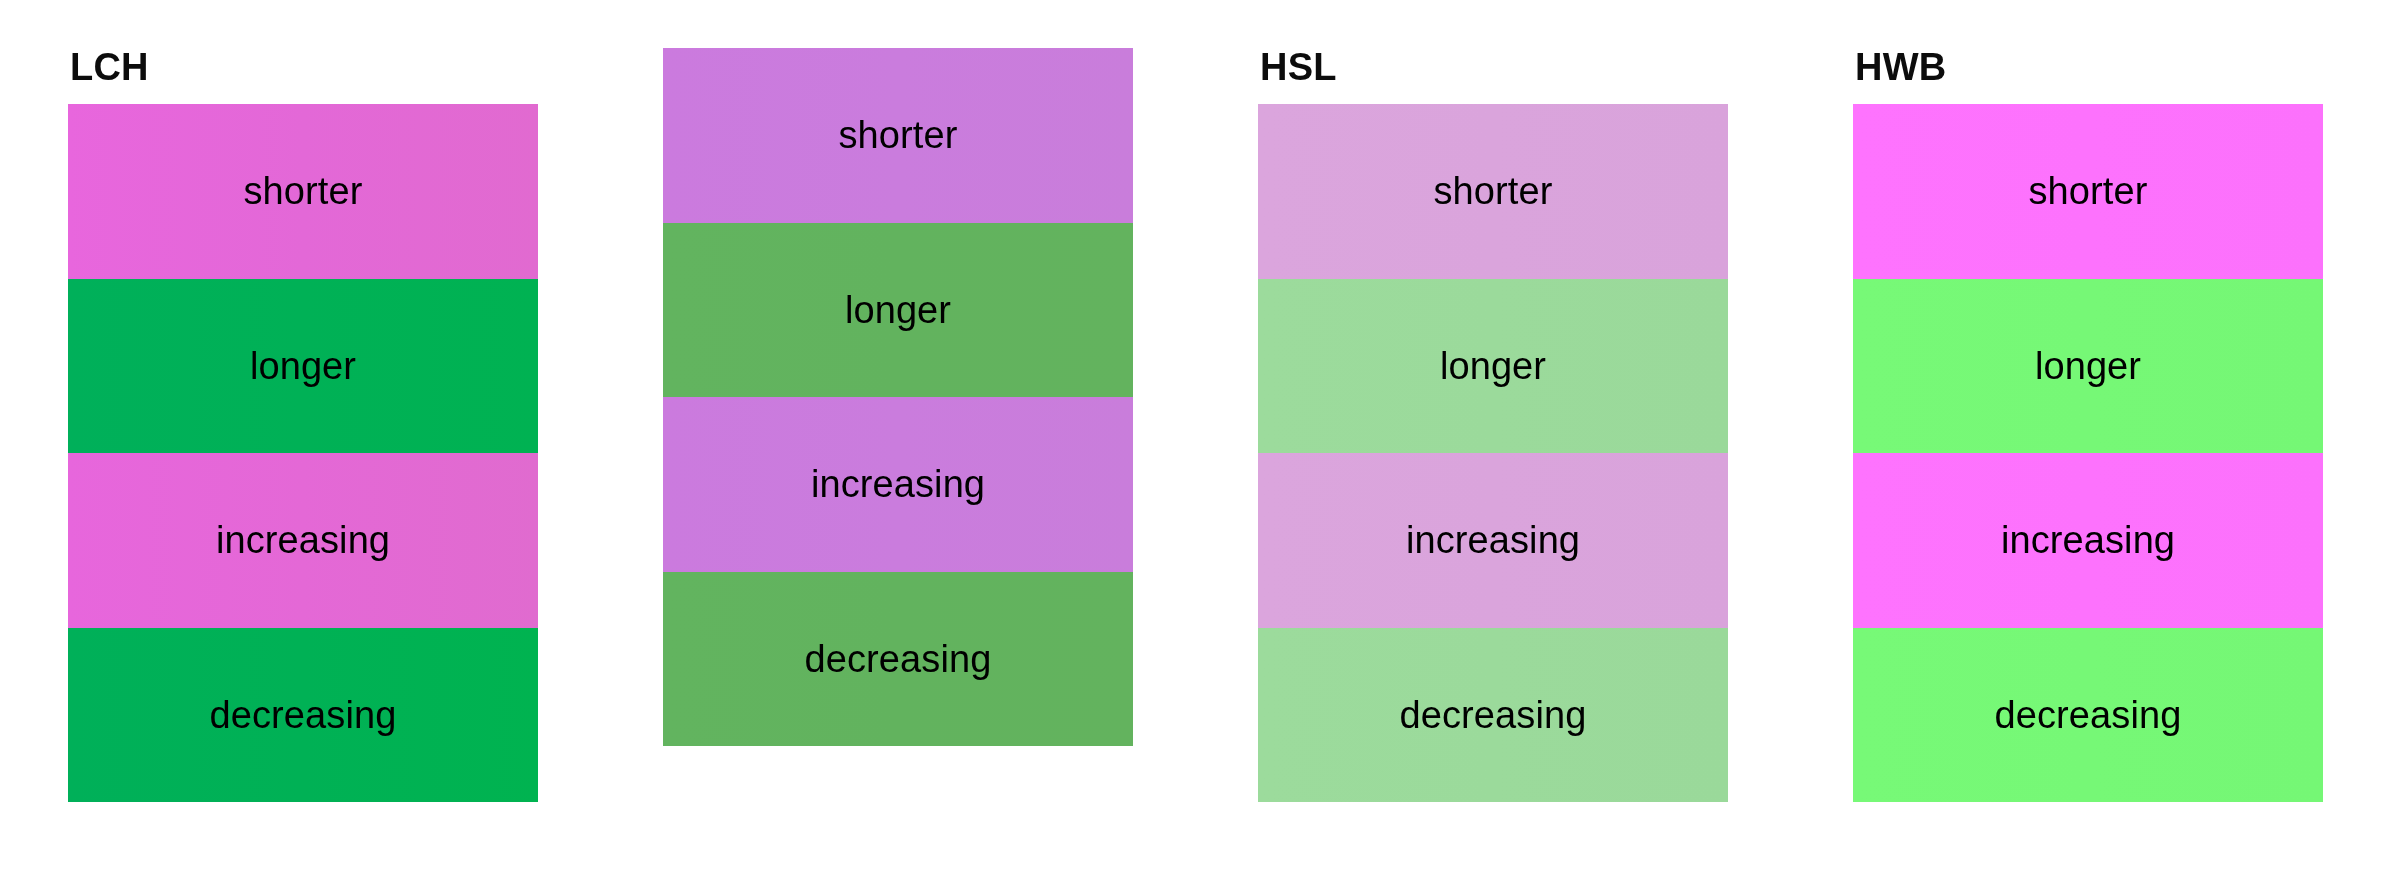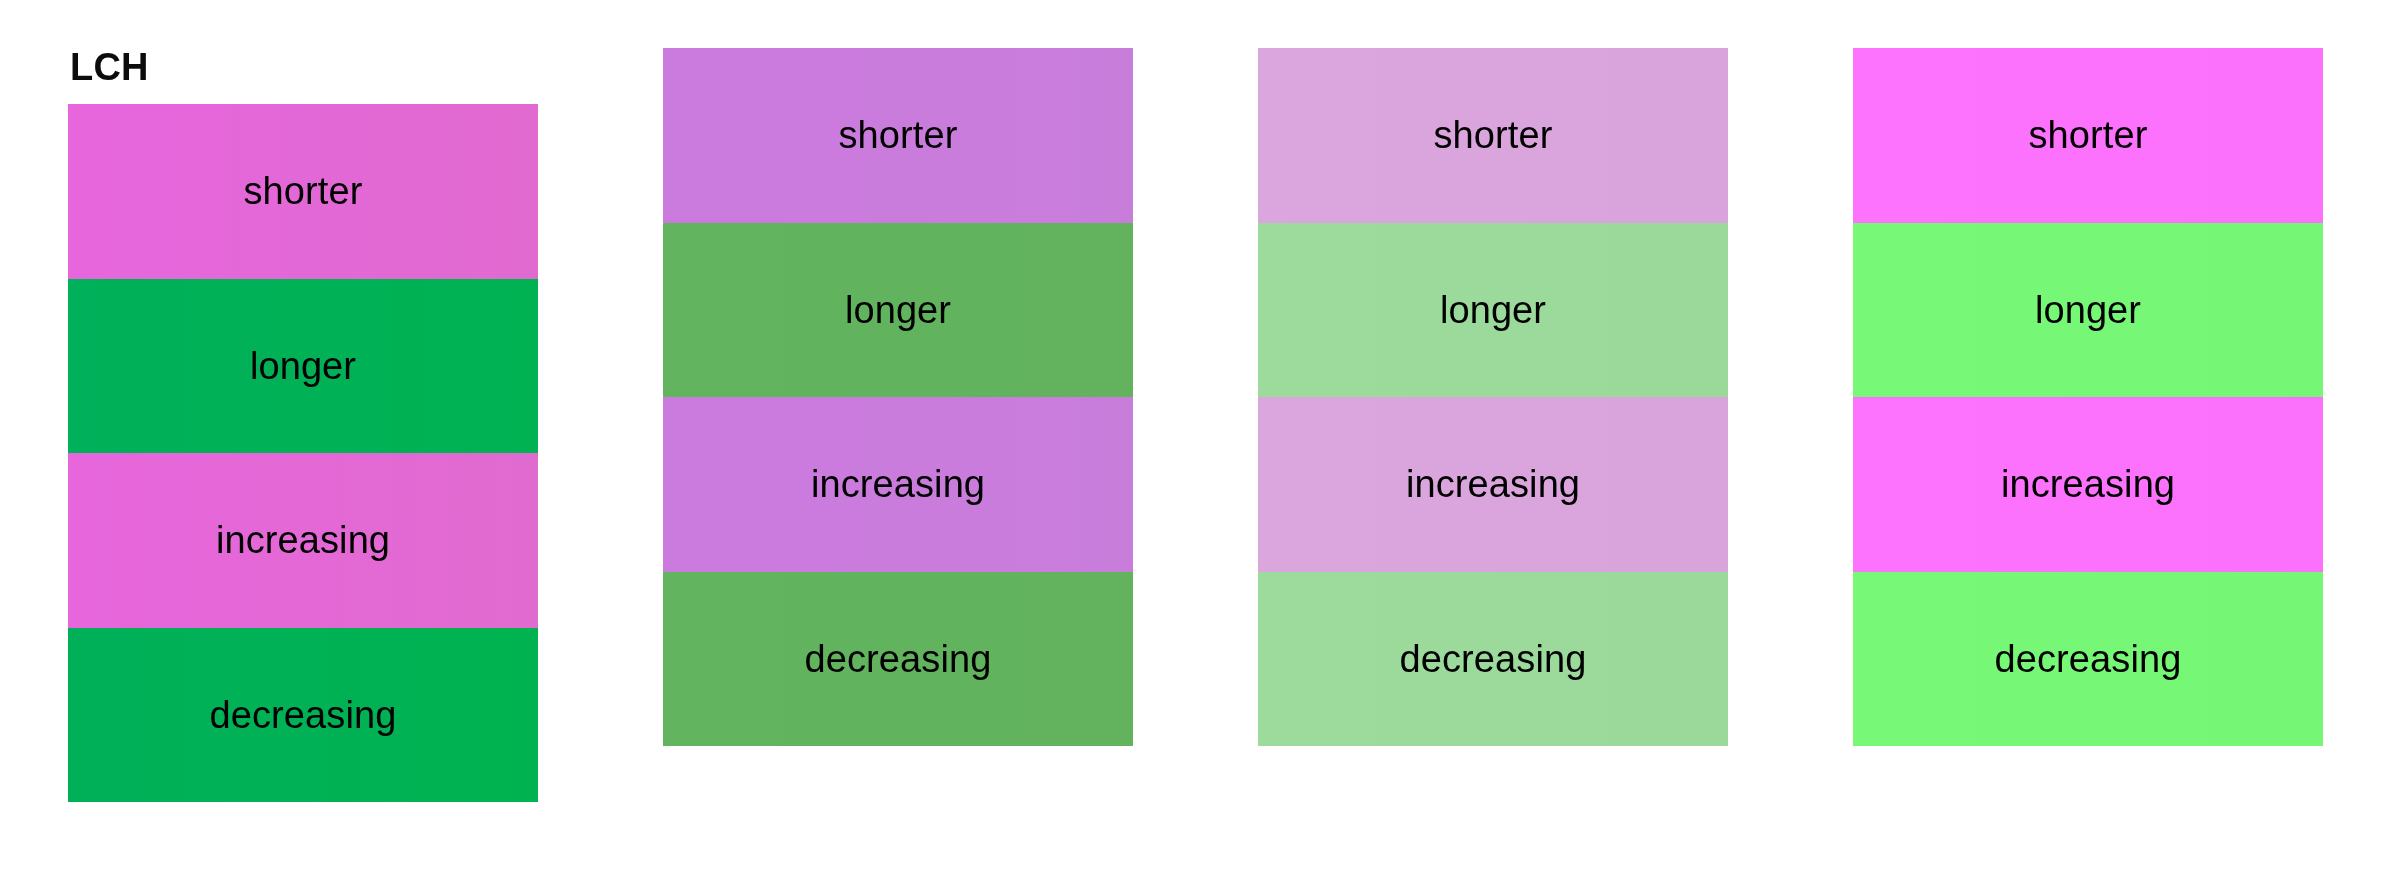--- a/index.html
+++ b/index.html
@@ -106,37 +106,39 @@
         <div class="swatch" style="background: linear-gradient(to right, rgb(203, 122, 222) 0%, rgb(202, 124, 221) 50%, rgb(201, 125, 219) 100%);">
           <span class="swatch-label">increasing</span>
         </div>
         <div class="swatch" style="background: linear-gradient(to right, rgb(98, 180, 95) 0%, rgb(98, 179, 94) 50%, rgb(99, 179, 94) 100%);">
           <span class="swatch-label">decreasing</span>
         </div>
       </div>
     </div>
 
     <div class="column">
+      <div class="column-title">HSL</div>
       <div class="swatch-stack">
         <div class="swatch" style="background: linear-gradient(to right, rgb(219, 165, 221) 0%, rgb(218, 164, 220) 50%, rgb(217, 163, 219) 100%);">
           <span class="swatch-label">shorter</span>
         </div>
         <div class="swatch" style="background: linear-gradient(to right, rgb(156, 219, 156) 0%, rgb(155, 218, 155) 50%, rgb(154, 217, 154) 100%);">
           <span class="swatch-label">longer</span>
         </div>
         <div class="swatch" style="background: linear-gradient(to right, rgb(219, 165, 221) 0%, rgb(218, 164, 220) 50%, rgb(217, 163, 219) 100%);">
           <span class="swatch-label">increasing</span>
         </div>
         <div class="swatch" style="background: linear-gradient(to right, rgb(156, 219, 156) 0%, rgb(155, 218, 155) 50%, rgb(154, 217, 154) 100%);">
           <span class="swatch-label">decreasing</span>
         </div>
       </div>
     </div>
 
     <div class="column">
+      <div class="column-title">HWB</div>
       <div class="swatch-stack">
         <div class="swatch" style="background: linear-gradient(to right, rgb(254, 115, 254) 0%, rgb(253, 114, 253) 50%, rgb(252, 113, 252) 100%);">
           <span class="swatch-label">shorter</span>
         </div>
         <div class="swatch" style="background: linear-gradient(to right, rgb(119, 249, 119) 0%, rgb(118, 248, 118) 50%, rgb(117, 247, 117) 100%);">
           <span class="swatch-label">longer</span>
         </div>
         <div class="swatch" style="background: linear-gradient(to right, rgb(254, 115, 254) 0%, rgb(253, 114, 253) 50%, rgb(252, 113, 252) 100%);">
           <span class="swatch-label">increasing</span>
         </div>

